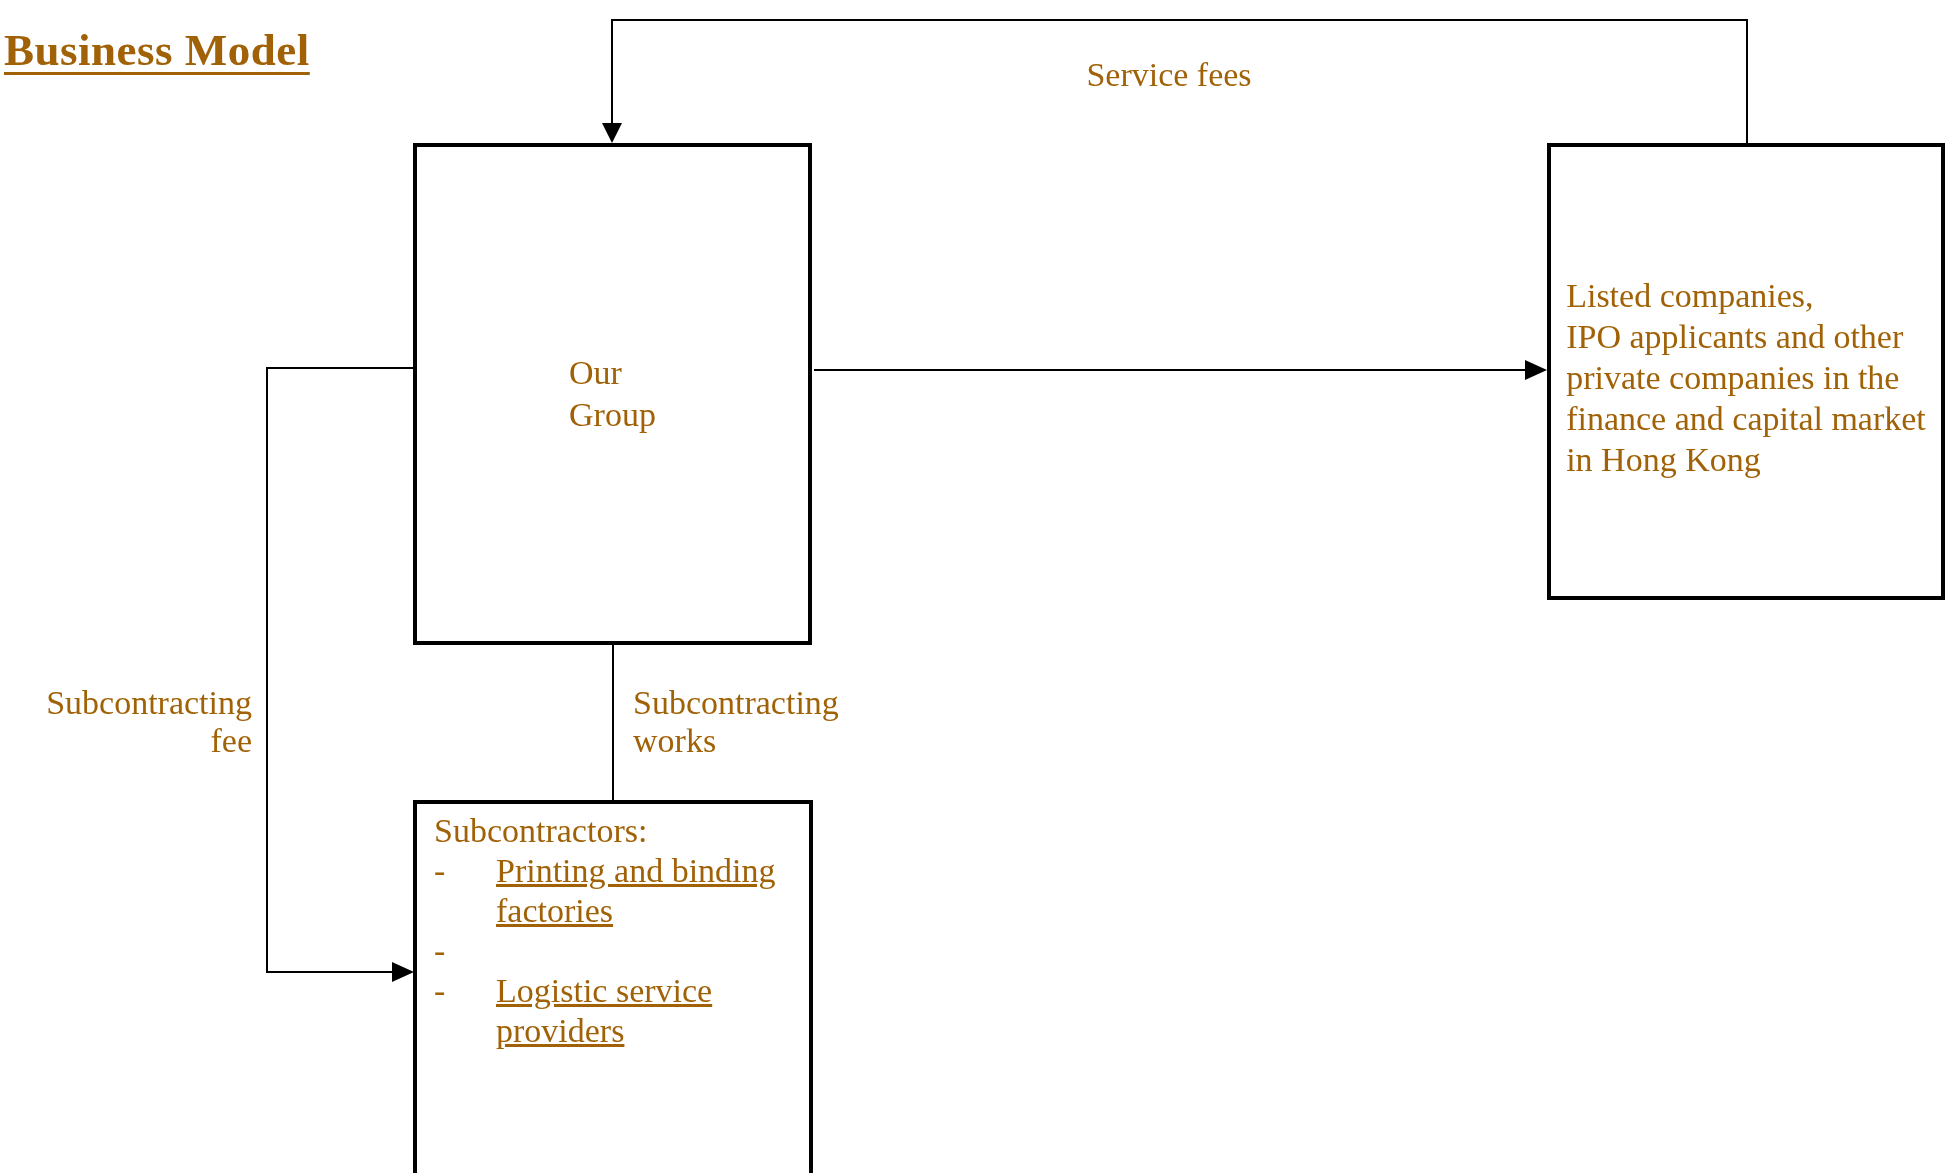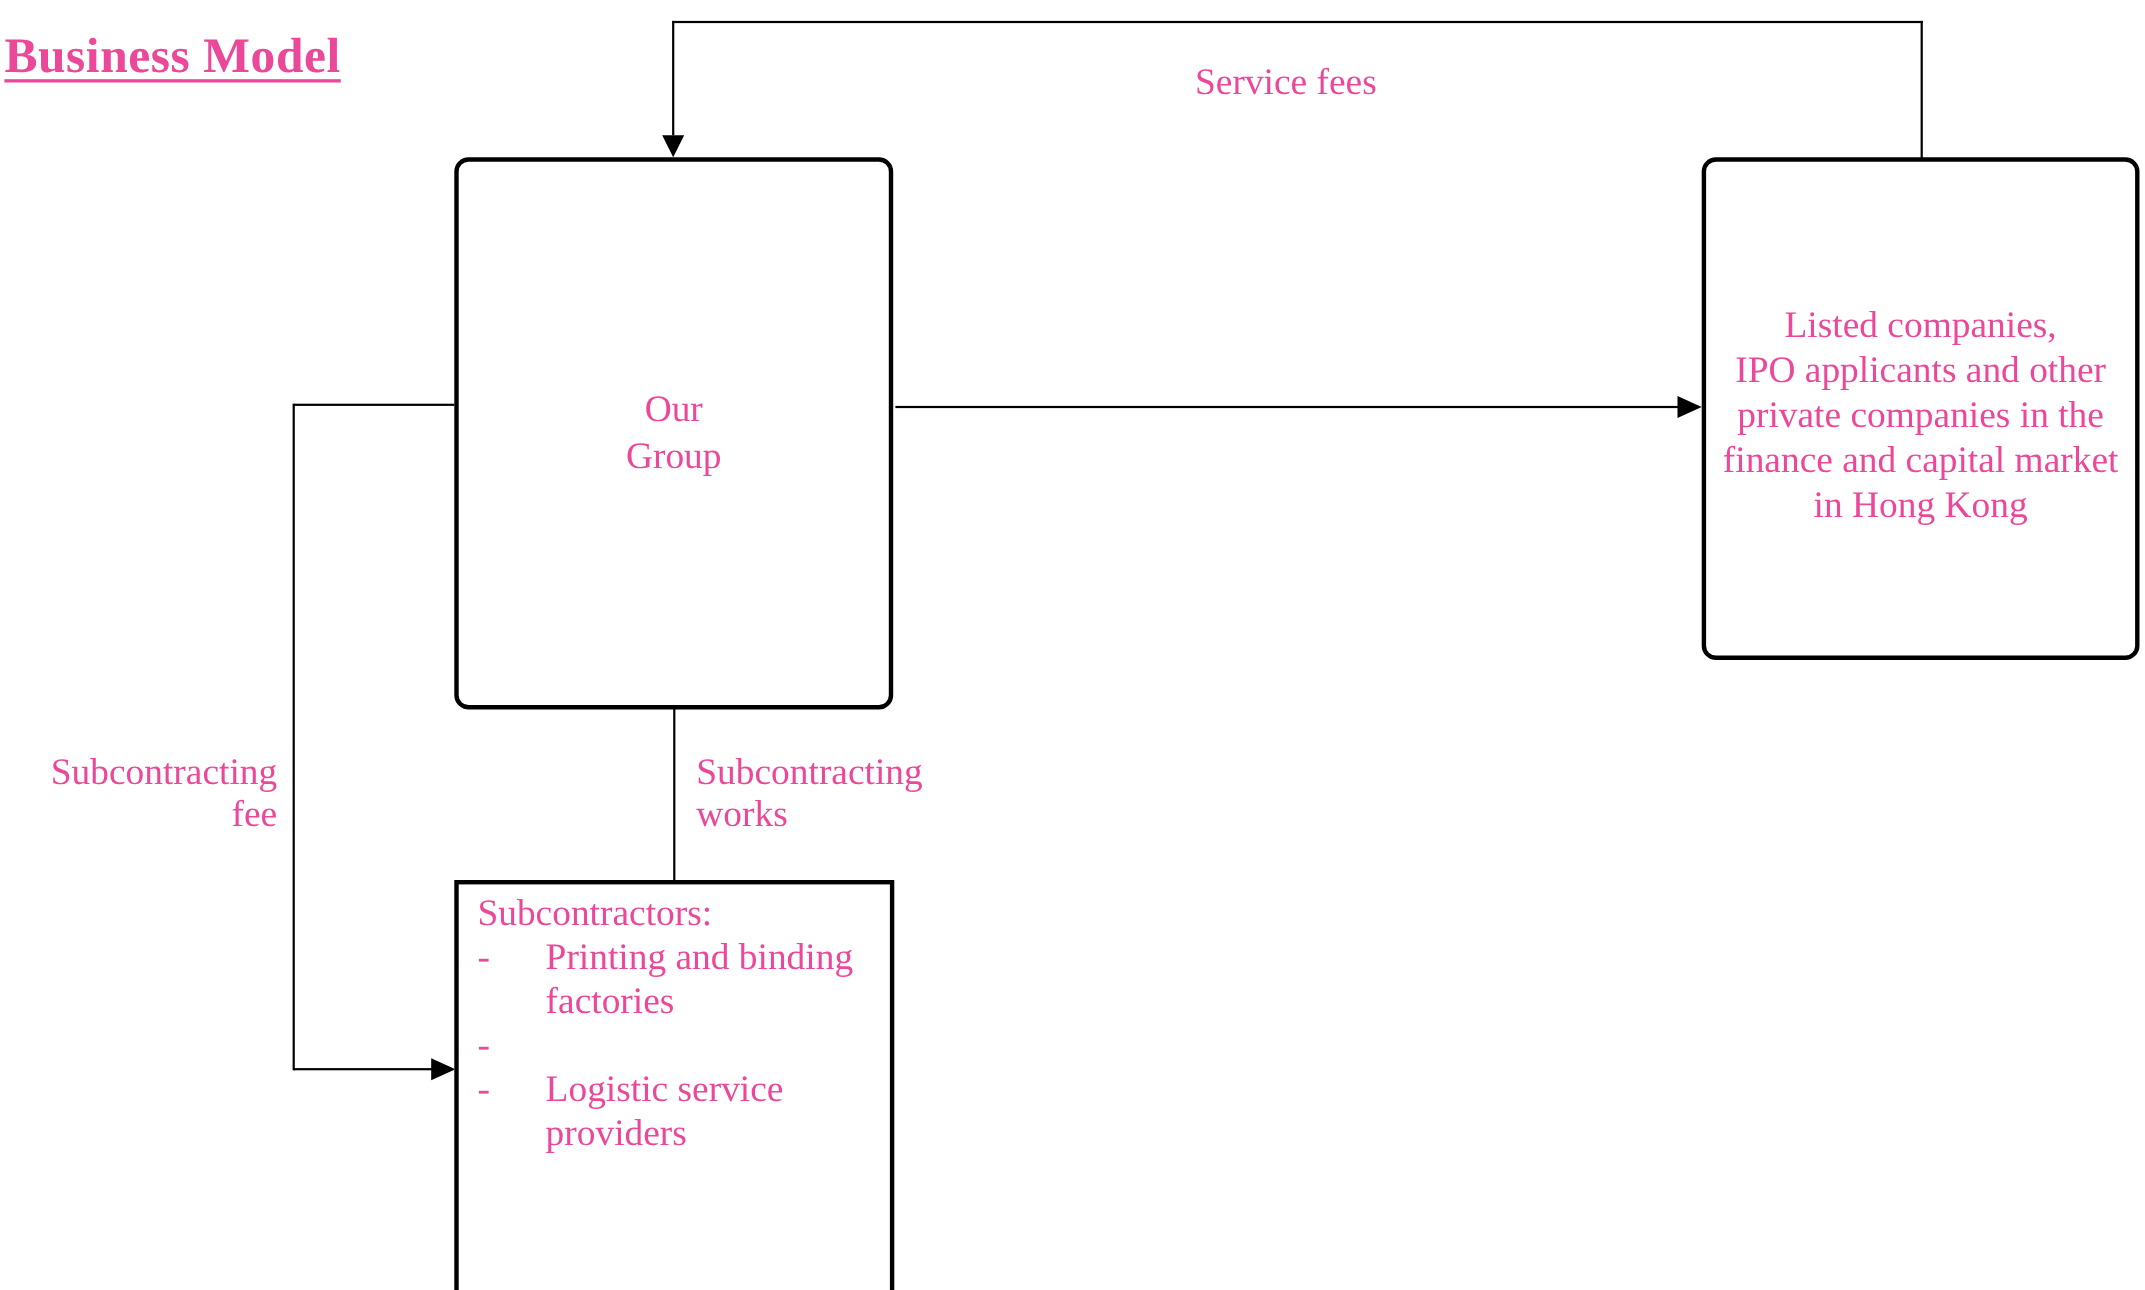--- a/index.html
+++ b/index.html
@@ -1,46 +1,46 @@
 <!DOCTYPE html>
 <html><head>
 <meta charset="utf-8">
 <style>
   html,body{margin:0;padding:0;background:#fff;}
   .stage{
     position:relative;width:1950px;height:1173px;background:#ffffff;
-    font-family:"Liberation Serif","DejaVu Serif",serif;color:#ec4899;overflow:hidden;
+    font-family:"Liberation Serif","DejaVu Serif",serif;color:#a16207;overflow:hidden;
   }
   .title{
     position:absolute;left:4px;top:24px;font-size:45px;font-weight:bold;
     text-decoration:underline;text-decoration-thickness:3px;text-underline-offset:7px;
     letter-spacing:0.5px;
   }
   .box{position:absolute;border:4px solid #000;box-sizing:border-box;background:#fff;}
-  .center-box{display:flex;align-items:center;justify-content:center;text-align:center;border-radius:13px;}
+  .center-box{display:flex;align-items:center;justify-content:center;text-align:left;}
   .pre{white-space:pre-line;}
   .txt{font-size:34px;line-height:41px;}
   .line{position:absolute;background:#000;}
   .arrow{position:absolute;width:0;height:0;}
   .arrow-down{border-left:10px solid transparent;border-right:10px solid transparent;border-top:20px solid #000;}
   .arrow-up{border-left:10px solid transparent;border-right:10px solid transparent;border-bottom:20px solid #000;}
   .arrow-right{border-top:10px solid transparent;border-bottom:10px solid transparent;border-left:22px solid #000;}
 
   .label{position:absolute;font-size:34px;line-height:38px;margin-top:20px;}
   .service-fees{left:1019px;top:36px;width:300px;text-align:center;}
   .sub-fee{left:2px;top:664px;width:250px;text-align:right;}
   .sub-works{left:633px;top:664px;width:300px;text-align:left;}
 
   .our-group{left:413px;top:143px;width:399px;height:502px;line-height:42px;padding-top:0;}
   .clients{left:1547px;top:143px;width:398px;height:457px;line-height:41px;padding-top:12px;}
 
   .subs{left:413px;top:800px;width:400px;height:432px;font-size:34px;line-height:40px;padding:7px 8px 0 17px;}
   .subs-item{display:flex;align-items:flex-start;}
   .subs-item .dash{width:62px;flex:0 0 62px;}
-  .subs-item .item-text{flex:1 1 auto;}
+  .subs-item .item-text{flex:1 1 auto;text-decoration:underline;}
 
   .provision{
     position:absolute;left:860px;top:389px;width:646px;font-size:34px;line-height:39px;
   }
   .provision .jline{text-align:justify;text-align-last:justify;}
   .provision .lline{text-align:left;}
 </style>
 </head>
 <body>
 

